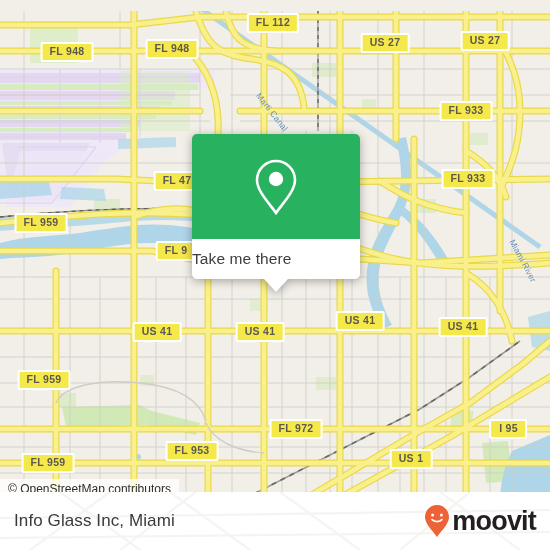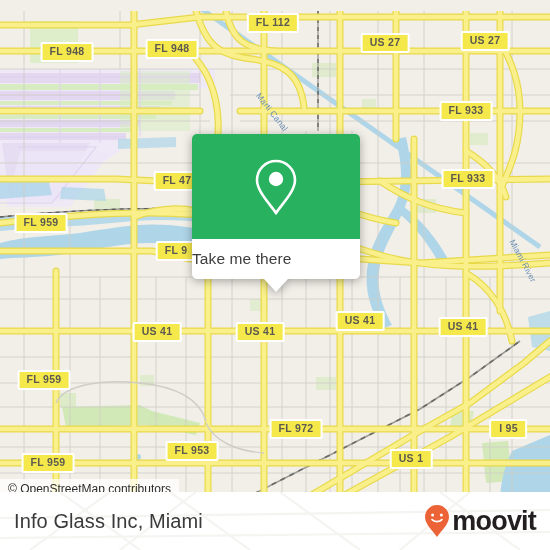--- a/index.html
+++ b/index.html
@@ -37,21 +37,21 @@
   
   #attrib{position:absolute;left:0;top:468px;padding:3px 8px 4px 8px;
           background:rgba(255,255,255,.72);color:#2d2d2d;font-size:12px;
           line-height:15px;white-space:nowrap;}
 
   
   #footer{position:absolute;left:0;top:492px;width:550px;height:58px;
           background:#ffffff;overflow:hidden;}
   #footer-watermark{position:absolute;left:0;top:0;width:550px;height:58px;opacity:.30;}
   #place-name{position:absolute;left:14px;top:50%;transform:translateY(-50%);
-              color:#3a3a3a;font-size:20px;letter-spacing:.1px;white-space:nowrap;}
+              color:#3a3a3a;font-size:17px;letter-spacing:.1px;white-space:nowrap;}
   #brand{position:absolute;right:14px;top:50%;transform:translateY(-50%);
          display:flex;align-items:center;gap:2px;}
   #brand-word{color:#231f20;font-size:27px;font-weight:bold;letter-spacing:-.8px;
               line-height:27px;}
 </style>
 </head>
 <body>
 
 <div id="app">
 

